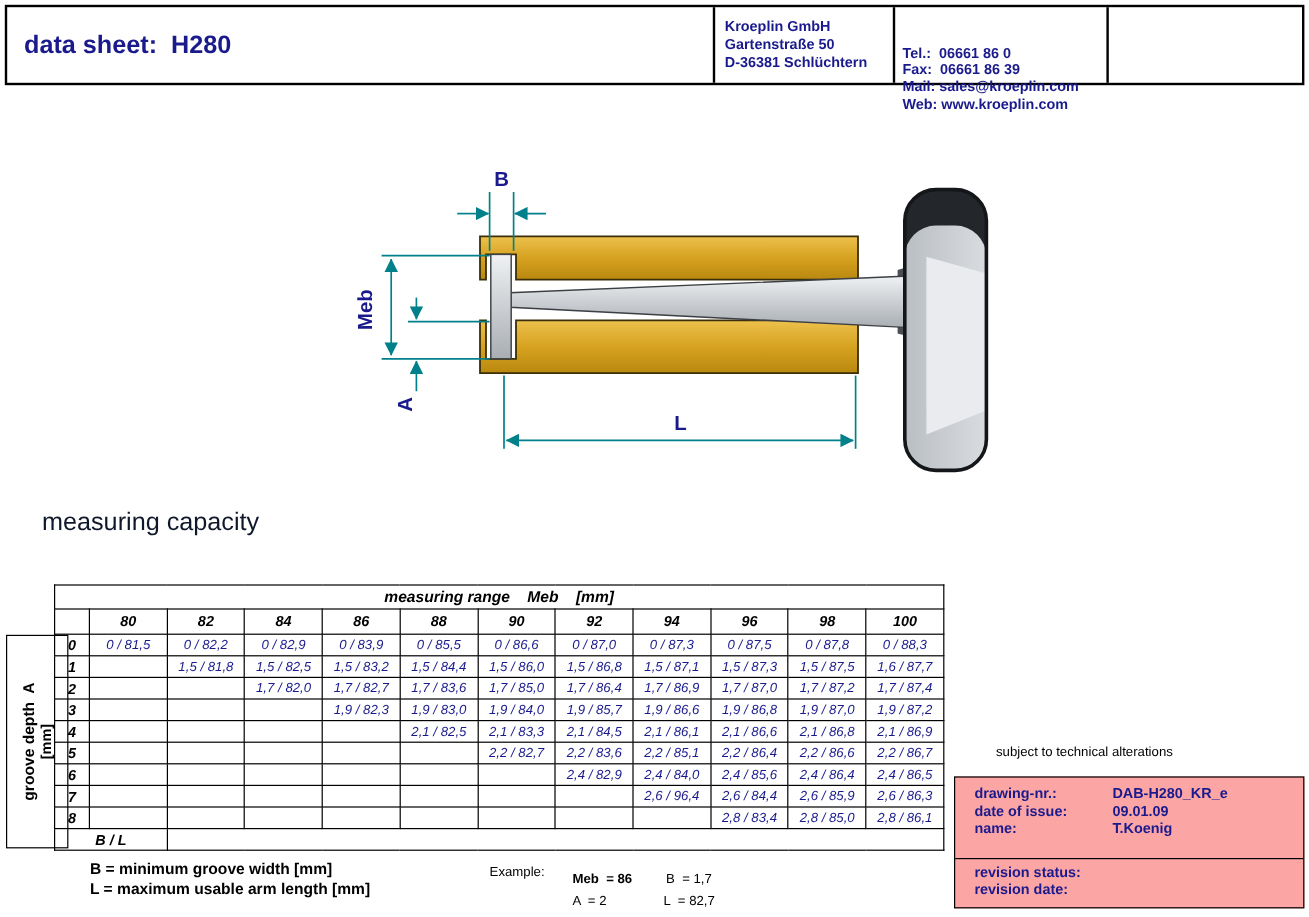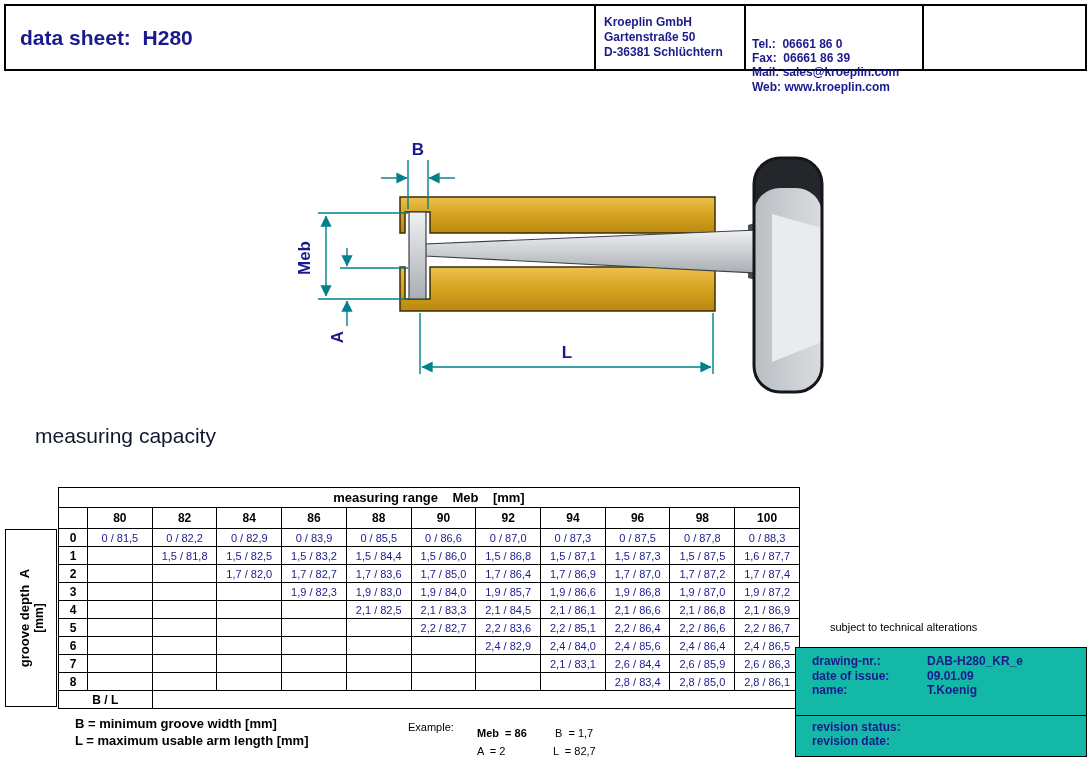--- a/index.html
+++ b/index.html
@@ -33,40 +33,40 @@
 
   
   .sec-title { position:absolute; left:35px; top:424px; font-size:21px; color:#0f172a; }
 
   
   .table-wrap { position:absolute; left:5px; top:487px; width:795px; height:224px; }
   .axis-box { position:absolute; left:0; top:42px; width:52px; height:178px; border:1px solid #000; }
   .axis-rot { position:absolute; left:50%; top:50%; transform:translate(-50%,-50%) rotate(-90deg); width:178px; text-align:center; font-weight:bold; }
   .axis-l1 { font-size:13px; white-space:pre; }
   .axis-l2 { font-size:12px; }
-  .cap { position:absolute; left:53px; top:0; width:741px; border-collapse:collapse; table-layout:fixed; }
+  .cap { position:absolute; left:40px; top:0; width:741px; border-collapse:collapse; table-layout:fixed;font-style:italic; }
   .cap td { border:1px solid #000; text-align:center; vertical-align:middle; overflow:hidden; white-space:pre; }
   .cap .tt   { height:20px; font-weight:bold; font-size:13px; }
   .cap .ch   { height:21px; font-weight:bold; font-size:12px; }
   .cap .rl   { height:18px; font-weight:bold; font-size:12px; }
   .cap .bl   { height:16px; }
   .cap .cell { height:18px; font-size:11px; color:var(--navy); }
 
   
   .legend-b { position:absolute; left:75px; top:716px; font-size:13px; font-weight:bold; }
   .legend-l { position:absolute; left:75px; top:733px; font-size:13px; font-weight:bold; }
   .ex-label { position:absolute; left:408px; top:721px; font-size:11px; }
   .ex-meb { position:absolute; left:477px; top:727px; font-size:11px;font-weight:bold; }
   .ex-b   { position:absolute; left:555px; top:727px; font-size:11px; }
   .ex-a   { position:absolute; left:477px; top:745px; font-size:11px; }
   .ex-l   { position:absolute; left:553px; top:745px; font-size:11px; }
 
   
   .alt-note { position:absolute; left:830px; top:621px; width:255px; text-align:left; font-size:11px; color:#000; }
-  .infobox { position:absolute; left:795px; top:647px; width:292px; height:110px; border:1px solid #000; background:#14b8a6; padding-top:6px; }
+  .infobox { position:absolute; left:795px; top:647px; width:292px; height:110px; border:1px solid #000; background:#fca5a5; padding-top:6px; }
   .inforow { display:flex; line-height:14.5px; font-size:12px; font-weight:bold; color:var(--navy); }
   .inforow .il { width:131px; padding-left:16px; flex:0 0 131px; }
   .inforow .iv { flex:1; }
   .info-divider { border-top:1px solid #000; margin-top:17px; margin-bottom:4px; }
 </style>
 </head>
 <body>
 
 <div class="header">
   <div class="h-title pre">data sheet:  H280</div>
@@ -292,21 +292,21 @@
         </tr>
         <tr>
           <td class="rl">7</td>
           <td class="cell"></td>
           <td class="cell"></td>
           <td class="cell"></td>
           <td class="cell"></td>
           <td class="cell"></td>
           <td class="cell"></td>
           <td class="cell"></td>
-          <td class="cell">2,1 / 83,1</td>
+          <td class="cell">2,6 / 96,4</td>
           <td class="cell">2,6 / 84,4</td>
           <td class="cell">2,6 / 85,9</td>
           <td class="cell">2,6 / 86,3</td>
         </tr>
         <tr>
           <td class="rl">8</td>
           <td class="cell"></td>
           <td class="cell"></td>
           <td class="cell"></td>
           <td class="cell"></td>

